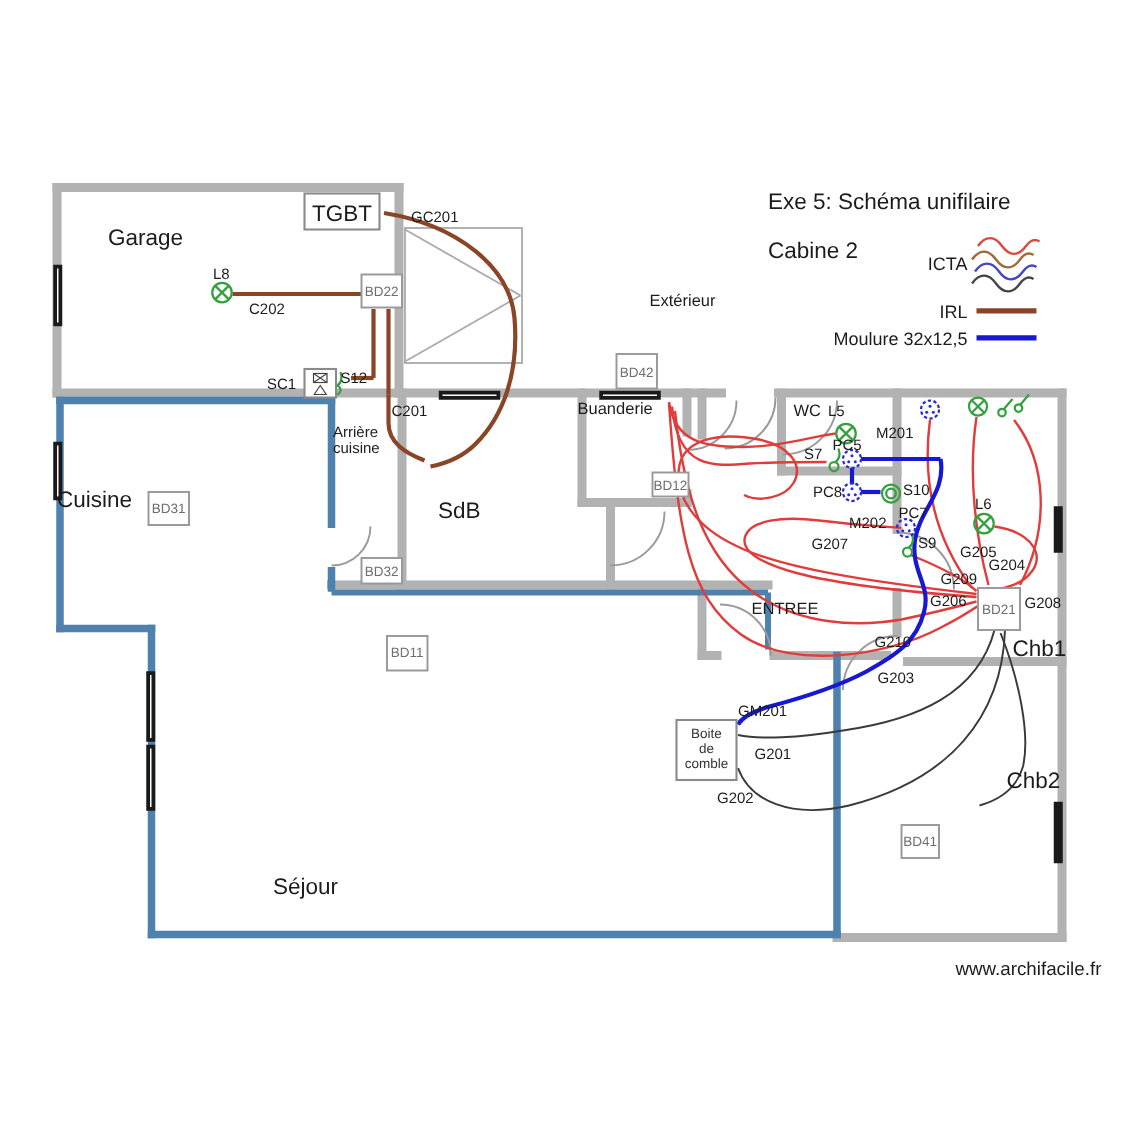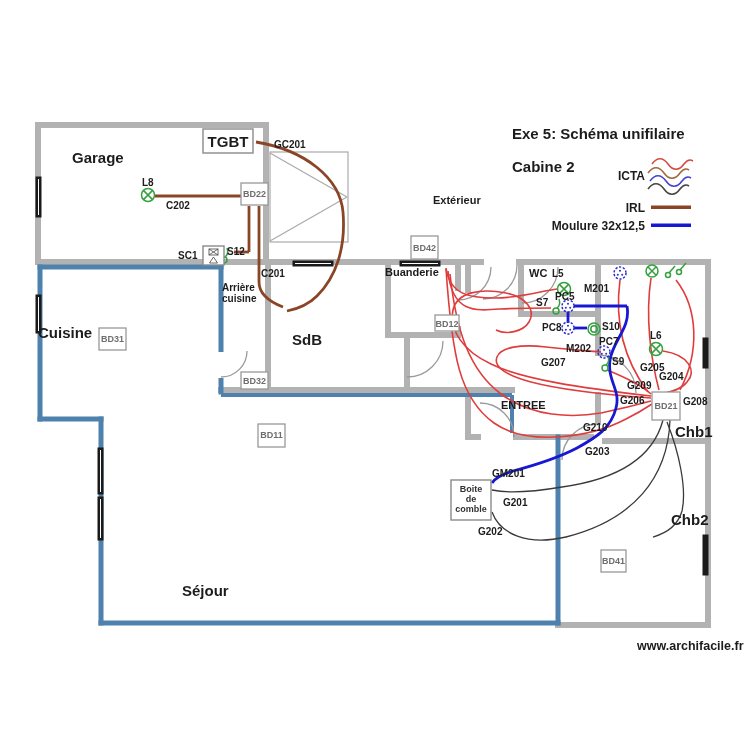--- a/index.html
+++ b/index.html
@@ -1,17 +1,17 @@
 <!DOCTYPE html>
 <html><head>
 <meta charset="utf-8">
 <style>
   html,body{margin:0;padding:0;background:#ffffff;}
   #stage{position:relative;width:750px;height:750px;background:#ffffff;overflow:hidden;
-         font-family:"Liberation Sans", sans-serif;font-weight:bold;}
+         font-family:"Liberation Sans", sans-serif;}
   svg{position:absolute;left:0;top:0;}
   text{font-family:"Liberation Sans", sans-serif;fill:#1c1c1c;}
   .room-label{font-size:15px;}
   .small-label{font-size:10px;}
   .mid-label{font-size:11px;}
   .box-label{font-size:9px;fill:#6e6e6e;}
   .title-label{font-size:15px;}
   .legend-label{font-size:12px;}
   .tiny-label{font-size:9px;fill:#333;}
   .wall{stroke:#b2b2b2;stroke-width:6;fill:none;stroke-linecap:square;}

